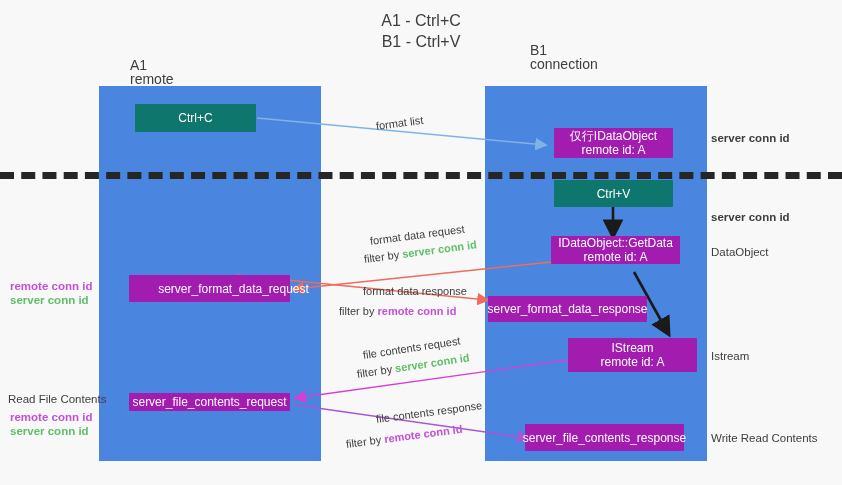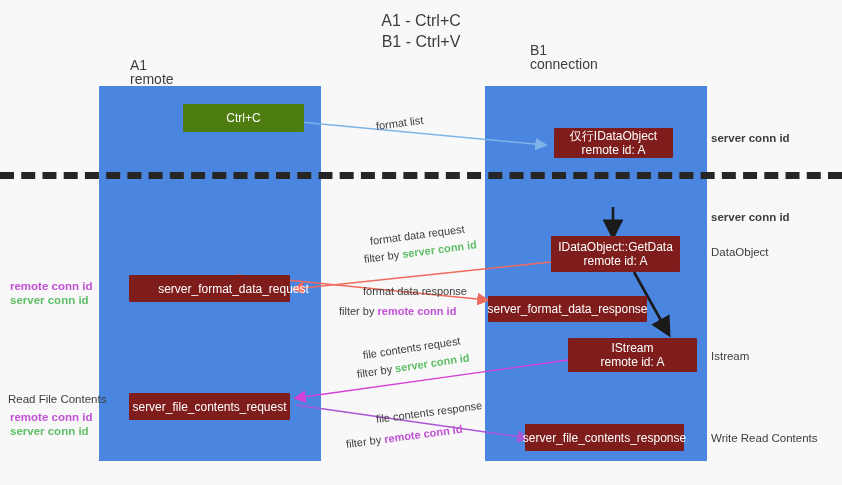--- a/index.html
+++ b/index.html
@@ -40,22 +40,22 @@
     display: flex;
     flex-direction: column;
     align-items: center;
     justify-content: center;
     color: #ffffff;
     font-size: 12px;
     line-height: 14px;
     text-align: center;
     border-radius: 1px;
   }
-  .node.orange { background: #7f1d1d; }
-  .node.green  { background: #4d7c0f; margin-left: 48px; }
+  .node.orange { background: #a21caf; }
+  .node.green  { background: #0f766e; }
   .hdr-title {
     position: absolute;
     text-align: center;
     color: #3d3d3d;
     font-size: 16px;
     line-height: 21px;
     width: 842px;
     left: 0;
   }
   .side-label {
@@ -148,40 +148,43 @@
 
   <div class="node green" style="left:135px; top:104px; width:121px; height:28px;">
     <span>Ctrl+C</span>
   </div>
 
   <div class="node orange" style="left:554px; top:128px; width:119px; height:30px;">
     <span>仅行IDataObject</span>
     <span>remote id: A</span>
   </div>
 
-
-  <div class="node orange" style="left:551px; top:236px; width:129px; height:36px;">
+  <div class="node green" style="left:554px; top:180px; width:119px; height:27px;">
+    <span>Ctrl+V</span>
+  </div>
+
+  <div class="node orange" style="left:551px; top:236px; width:129px; height:28px;">
     <span>IDataObject::GetData</span>
     <span>remote id: A</span>
   </div>
 
   <div class="node orange" style="left:568px; top:338px; width:129px; height:34px;">
     <span>IStream</span>
     <span>remote id: A</span>
   </div>
 
   <div class="node orange" style="left:129px; top:275px; width:161px; height:27px;padding-left:48px;">
     <span>server_format_data_request</span>
   </div>
 
   <div class="node orange" style="left:488px; top:296px; width:159px; height:26px;">
     <span>server_format_data_response</span>
   </div>
 
-  <div class="node orange" style="left:129px; top:393px; width:161px; height:27px;text-align:center;">
+  <div class="node orange" style="left:129px; top:393px; width:161px; height:18px;text-align:center;">
     <span>server_file_contents_request</span>
   </div>
 
   <div class="node orange" style="left:525px; top:424px; width:159px; height:27px;">
     <span>server_file_contents_response</span>
   </div>
 
   <div class="edge-label rot-a" style="left:376px; top:119px;">format list</div>
 
   <div class="edge-label rot-a" style="left:370px; top:234px;">format data request</div>

